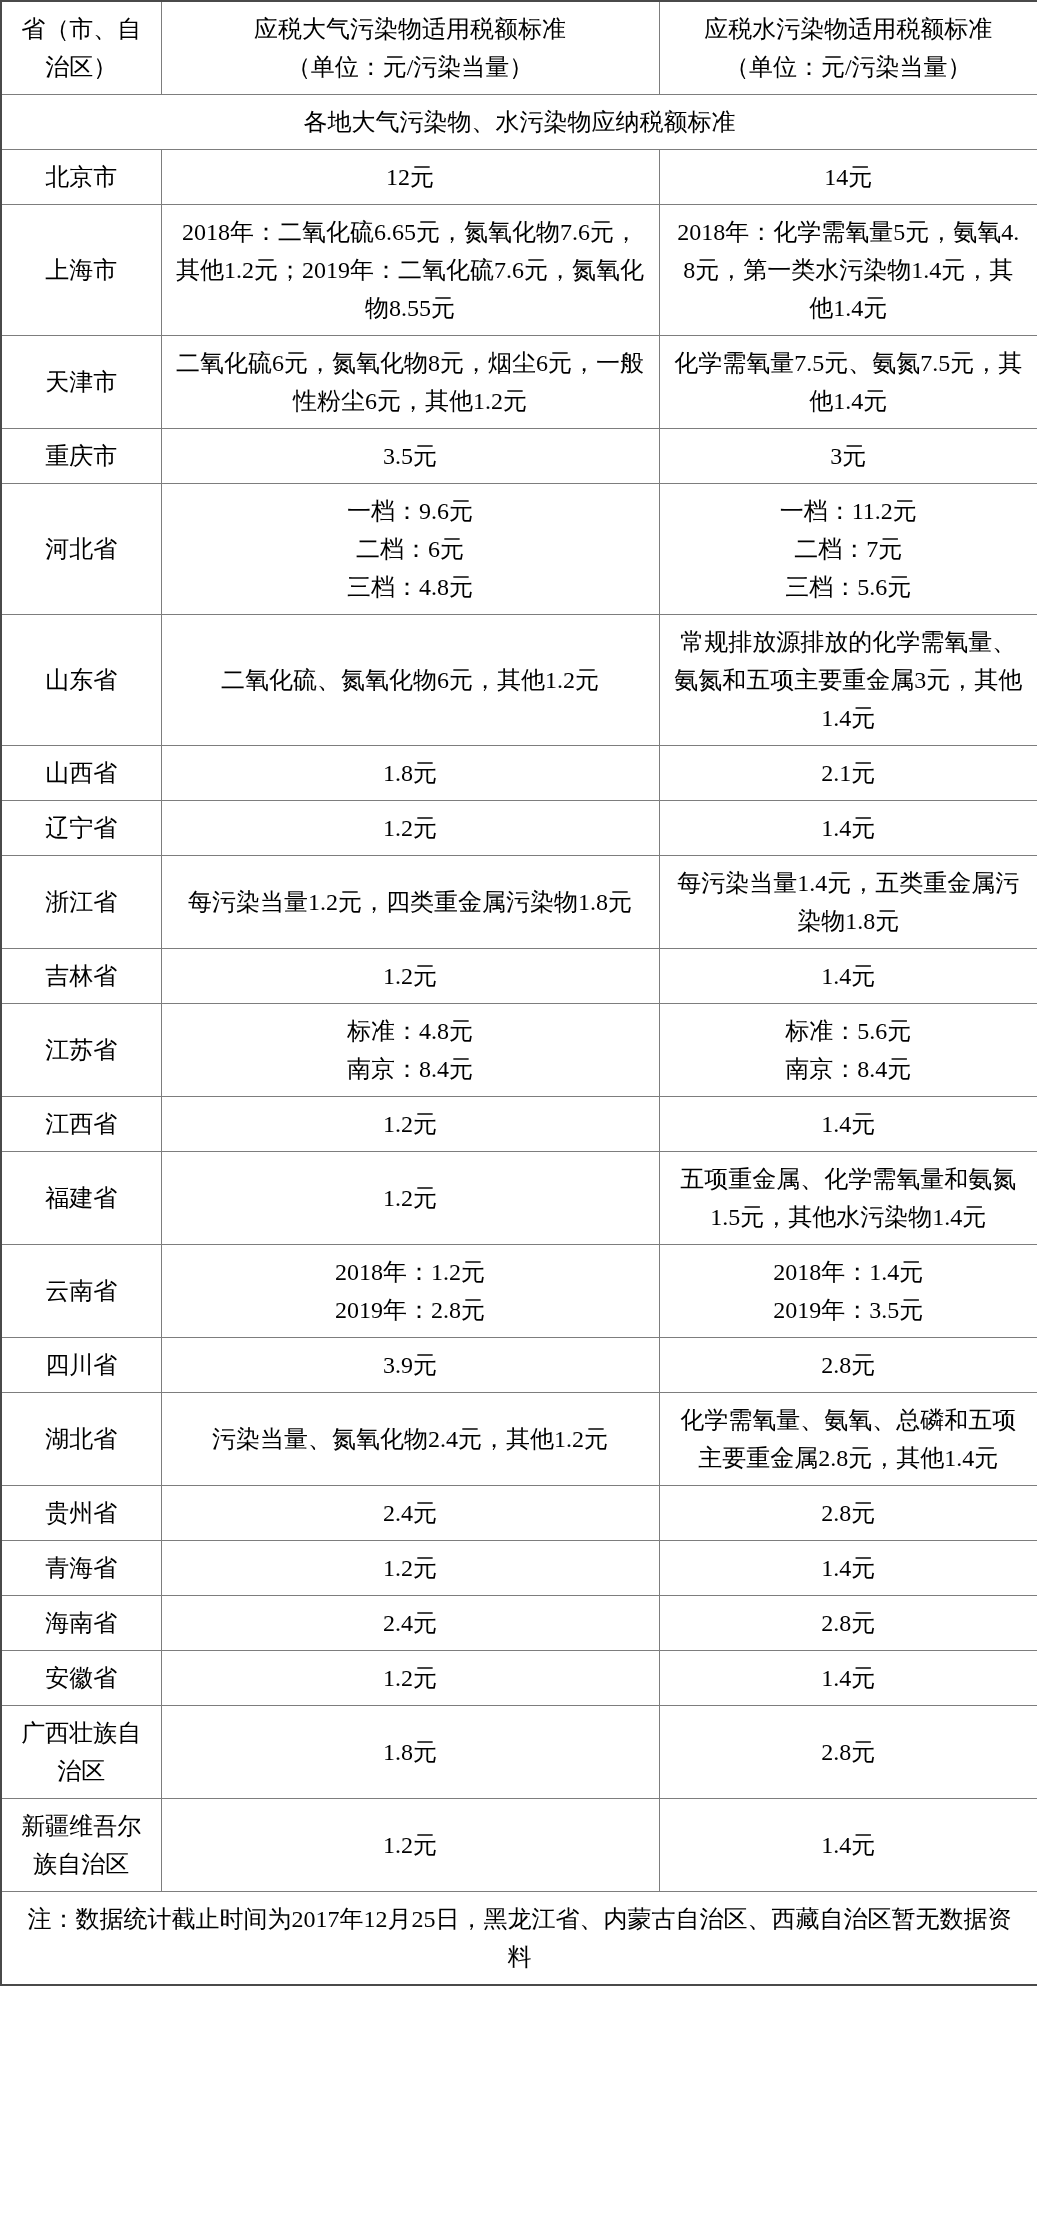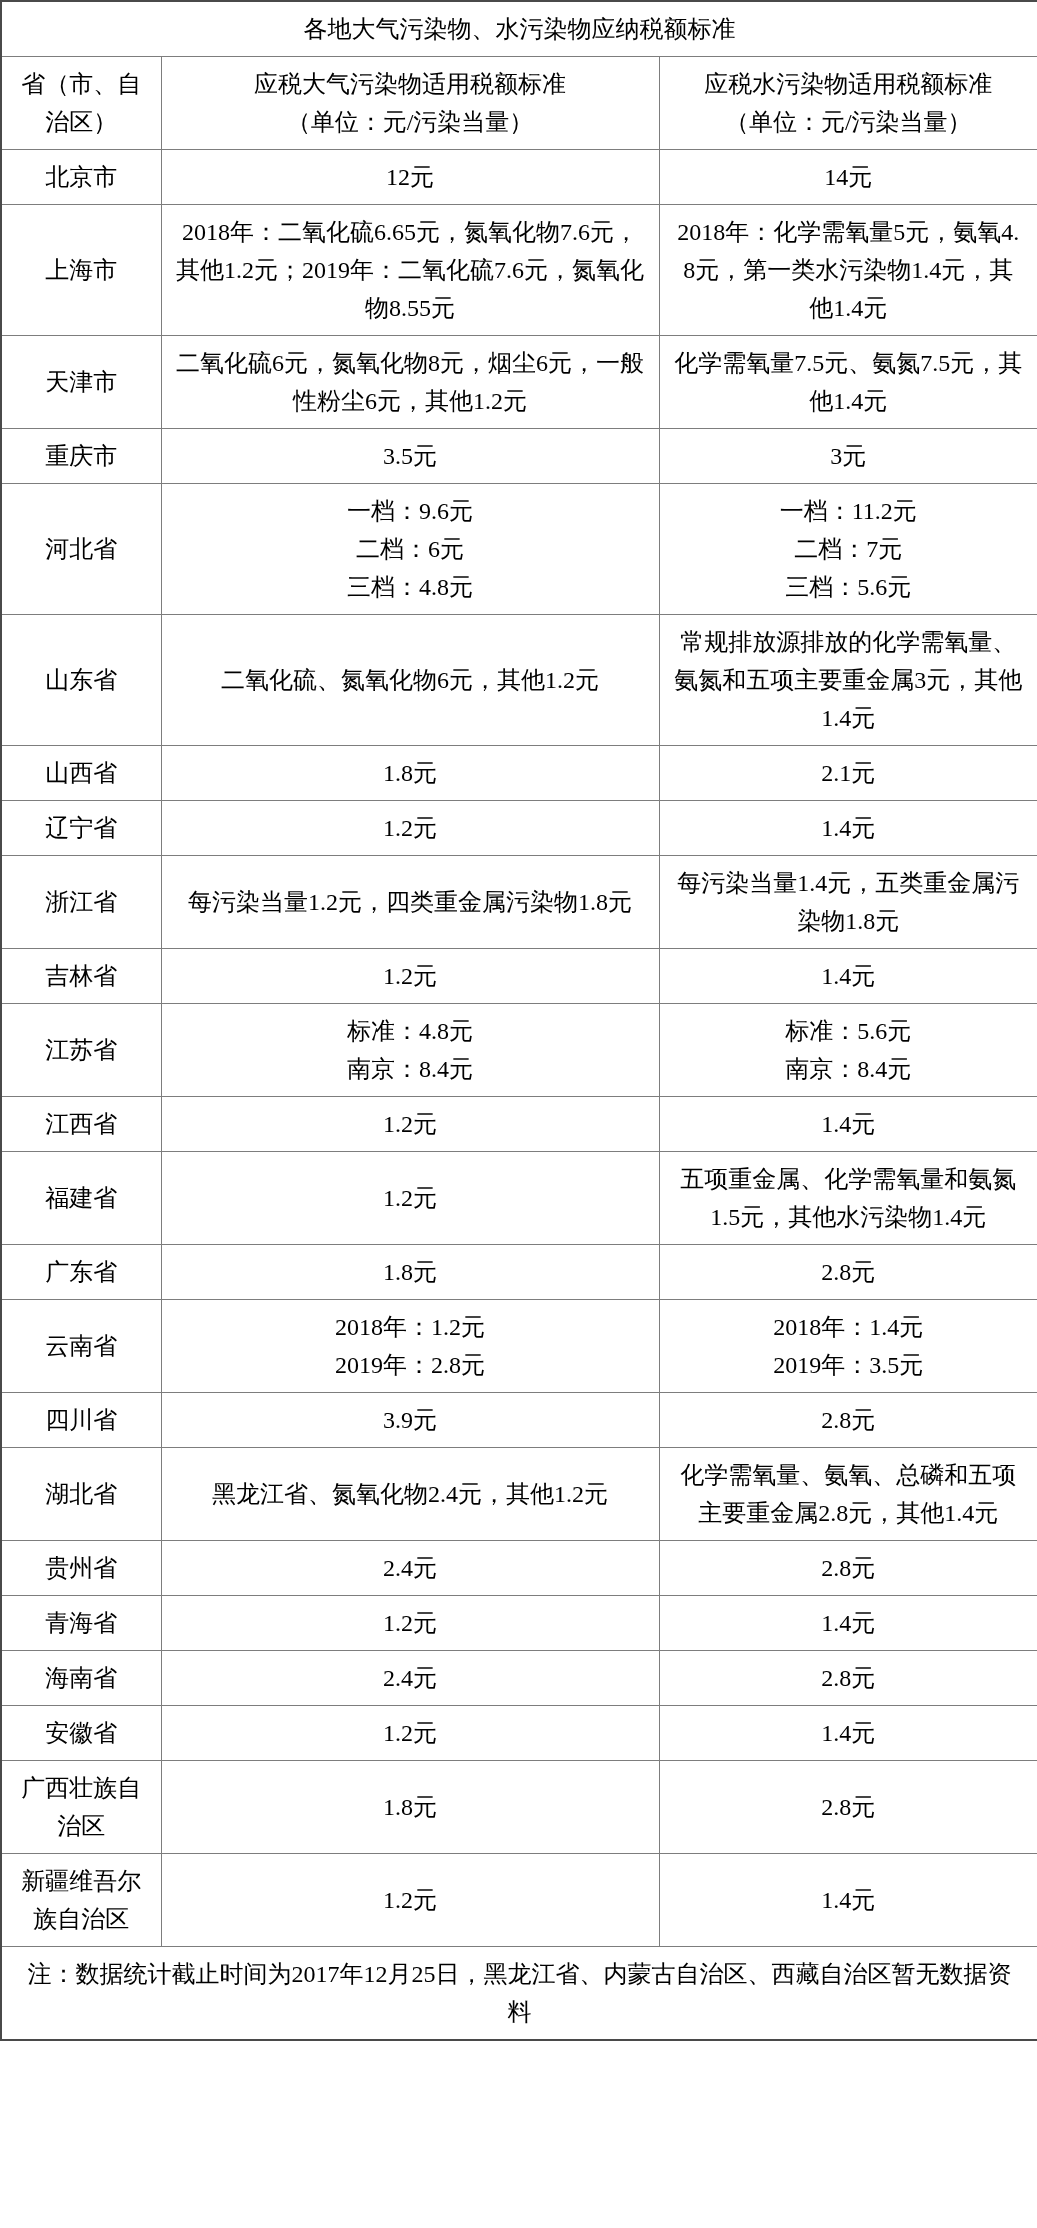--- a/index.html
+++ b/index.html
@@ -52,28 +52,28 @@
 
 <div class="table-wrap">
   <table class="tax-table">
     <colgroup>
       <col style="width:160px">
       <col style="width:498px">
       <col style="width:379px">
     </colgroup>
     <thead>
       <tr>
-        <th colspan="3" class="table-title-cell">各地大气污染物、水污染物应纳税额标准</th>
-      </tr>
-      <tr>
         <th class="province-header">省（市、自治区）</th>
         <th>应税大气污染物适用税额标准
 （单位：元/污染当量）</th>
         <th>应税水污染物适用税额标准
 （单位：元/污染当量）</th>
+      </tr>
+      <tr>
+        <th colspan="3" class="table-title-cell">各地大气污染物、水污染物应纳税额标准</th>
       </tr>
     </thead>
     <tbody id="rows-body">
 
     <tr>
           <td class="province-cell">北京市</td>
           <td class="value-cell">12元</td>
           <td class="value-cell">14元</td>
         </tr>
         <tr>
@@ -136,39 +136,34 @@
           <td class="province-cell">江西省</td>
           <td class="value-cell">1.2元</td>
           <td class="value-cell">1.4元</td>
         </tr>
         <tr>
           <td class="province-cell">福建省</td>
           <td class="value-cell">1.2元</td>
           <td class="value-cell">五项重金属、化学需氧量和氨氮1.5元，其他水污染物1.4元</td>
         </tr>
         <tr>
-          <td class="province-cell">广东省</td>
-          <td class="value-cell">1.8元</td>
-          <td class="value-cell">2.8元</td>
-        </tr>
-        <tr>
           <td class="province-cell">云南省</td>
           <td class="value-cell">2018年：1.2元
 2019年：2.8元</td>
           <td class="value-cell">2018年：1.4元
 2019年：3.5元</td>
         </tr>
         <tr>
           <td class="province-cell">四川省</td>
           <td class="value-cell">3.9元</td>
           <td class="value-cell">2.8元</td>
         </tr>
         <tr>
           <td class="province-cell">湖北省</td>
-          <td class="value-cell">黑龙江省、氮氧化物2.4元，其他1.2元</td>
+          <td class="value-cell">污染当量、氮氧化物2.4元，其他1.2元</td>
           <td class="value-cell">化学需氧量、氨氧、总磷和五项主要重金属2.8元，其他1.4元</td>
         </tr>
         <tr>
           <td class="province-cell">贵州省</td>
           <td class="value-cell">2.4元</td>
           <td class="value-cell">2.8元</td>
         </tr>
         <tr>
           <td class="province-cell">青海省</td>
           <td class="value-cell">1.2元</td>

